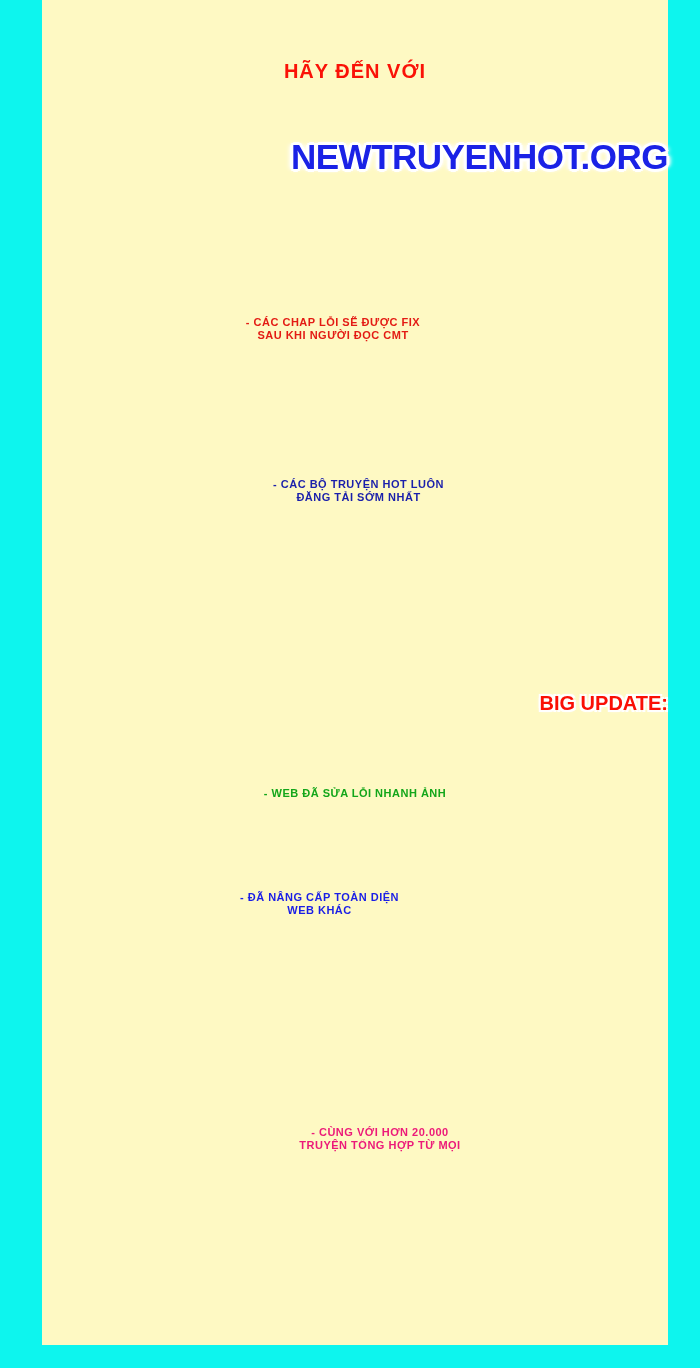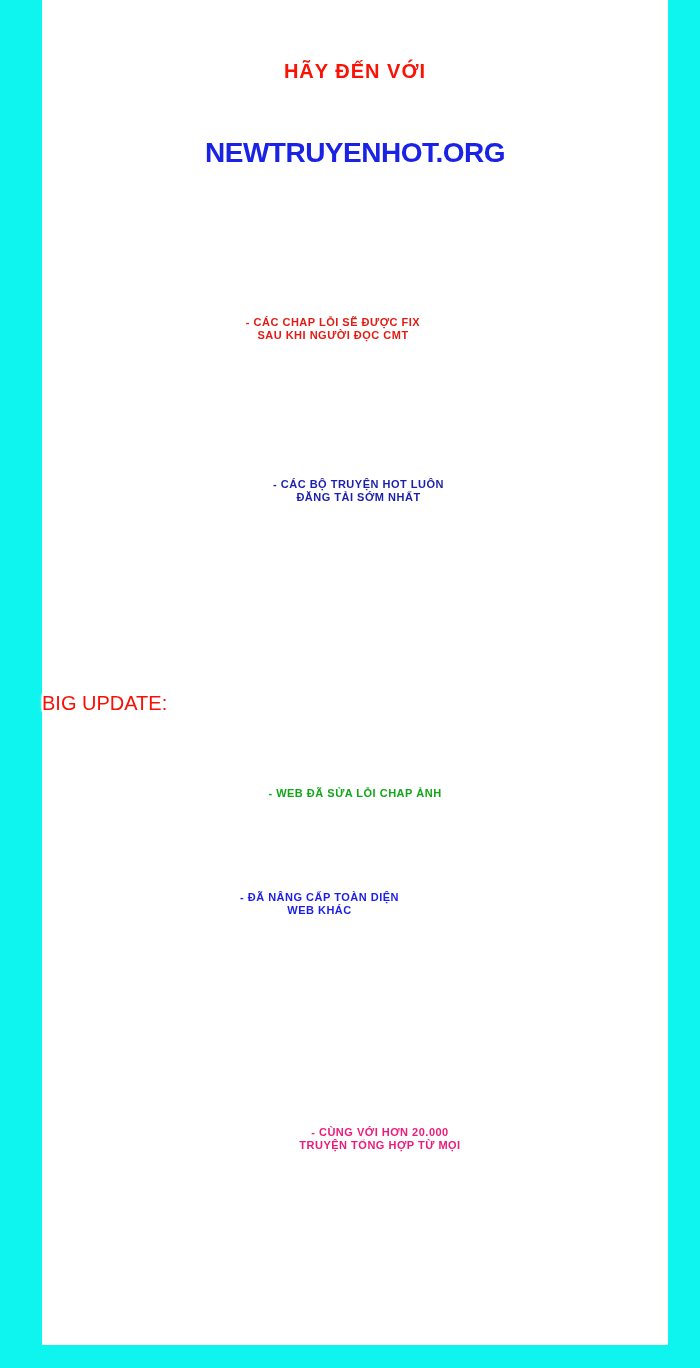--- a/index.html
+++ b/index.html
@@ -16,21 +16,21 @@
     width:700px; height:1368px;
     background:#0df5ee;
   }
 
   
   #page {
     position:absolute;
     left:42px; top:0px;
     width:626px;          
     height:1345px;
-    background:#ffffff;
+    background:#fef9c3;
     display:flex;
     flex-direction:column;
     align-items:center;
   }
 
   
   .stripe-left {
     position:absolute; left:0; top:0; width:42px; height:1345px; background:#0df5ee;
   }
   .stripe-right {
@@ -89,22 +89,22 @@
     letter-spacing:0.5px;
     font-family:"Liberation Sans", sans-serif;
     padding-left:7px;
   }
 
   
   .big-update {
     position:absolute; left:0; top:692px; width:626px;
     color:#fa0f05;
     font-size:50px;
-    font-weight:normal;
-    text-align:left;
+    font-weight:bold;
+    text-align:right;
     letter-spacing:0px;
     font-family:"Liberation Sans", sans-serif;
     text-shadow:
       0 0 4px #fff, 0 0 4px #fff,
       2px 2px 0 #fff, -2px 2px 0 #fff, 2px -2px 0 #fff, -2px -2px 0 #fff;
   }
 
   
   .blk-green {
     position:absolute; left:0; top:787px; width:626px;
@@ -148,36 +148,36 @@
 <div id="banner">
 
   <div class="stripe-left"></div>
   <div class="stripe-right"></div>
   <div class="stripe-bottom"></div>
 
   <div id="page">
 
     <div class="headline-red" style="font-size: 20px;">HÃY ĐẾN VỚI</div>
 
-    <div class="headline-url" style="font-size: 28px;">NEWTRUYENHOT.ORG</div>
+    <div class="headline-url" style="font-size: 35px; text-align: right;">NEWTRUYENHOT.ORG</div>
 
     <div class="blk-red2">
       <span class="row" style="display: block; font-size: 11px;">- CÁC CHAP LỖI SẼ ĐƯỢC FIX</span>
       <span class="row" style="display: block; font-size: 11px;">SAU KHI NGƯỜI ĐỌC CMT</span>
     </div>
 
     <div class="blk-navy">
       <span class="row" style="display: block; font-size: 11px;">- CÁC BỘ TRUYỆN HOT LUÔN</span>
       <span class="row" style="display: block; font-size: 11px;">ĐĂNG TẢI SỚM NHẤT</span>
     </div>
 
     <div class="big-update" style="font-size: 20px;">BIG UPDATE:</div>
 
     <div class="blk-green">
-      <span class="row" style="display: block; font-size: 11px;">- WEB ĐÃ SỬA LỖI CHAP ẢNH</span>
+      <span class="row" style="display: block; font-size: 11px;">- WEB ĐÃ SỬA LỖI NHANH ẢNH</span>
     </div>
 
     <div class="blk-blue">
       <span class="row" style="display: block; font-size: 11px;">- ĐÃ NÂNG CẤP TOÀN DIỆN</span>
       <span class="row" style="display: block; font-size: 11px;">WEB KHÁC</span>
     </div>
 
     <div class="blk-pink">
       <span class="row" style="display: block; font-size: 11px;">- CÙNG VỚI HƠN 20.000</span>
       <span class="row" style="display: block; font-size: 11px;">TRUYỆN TỔNG HỢP TỪ MỌI</span>

